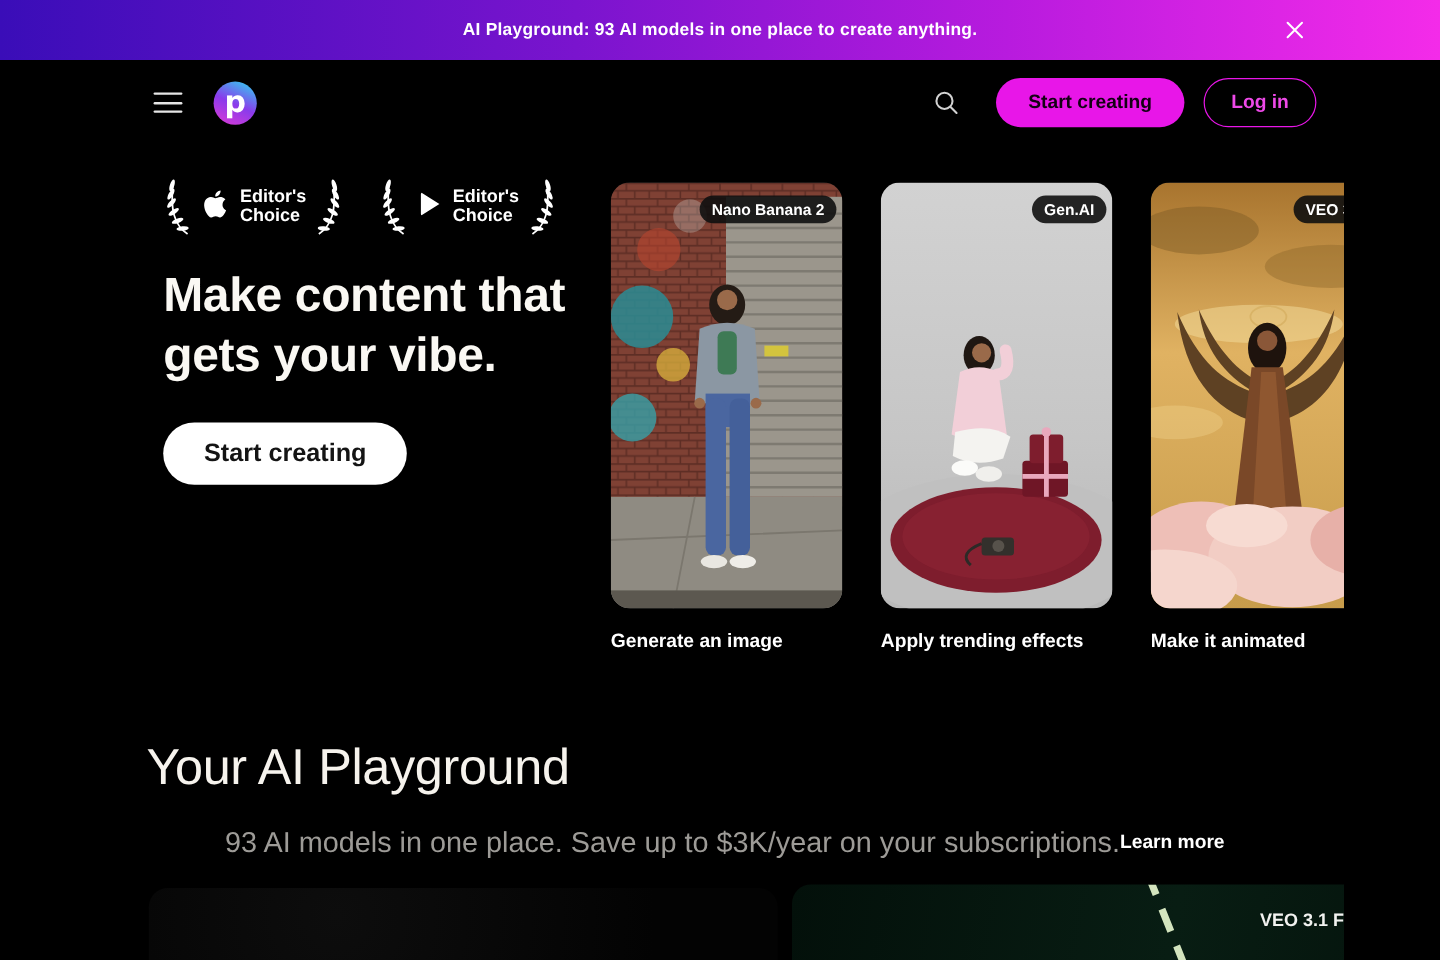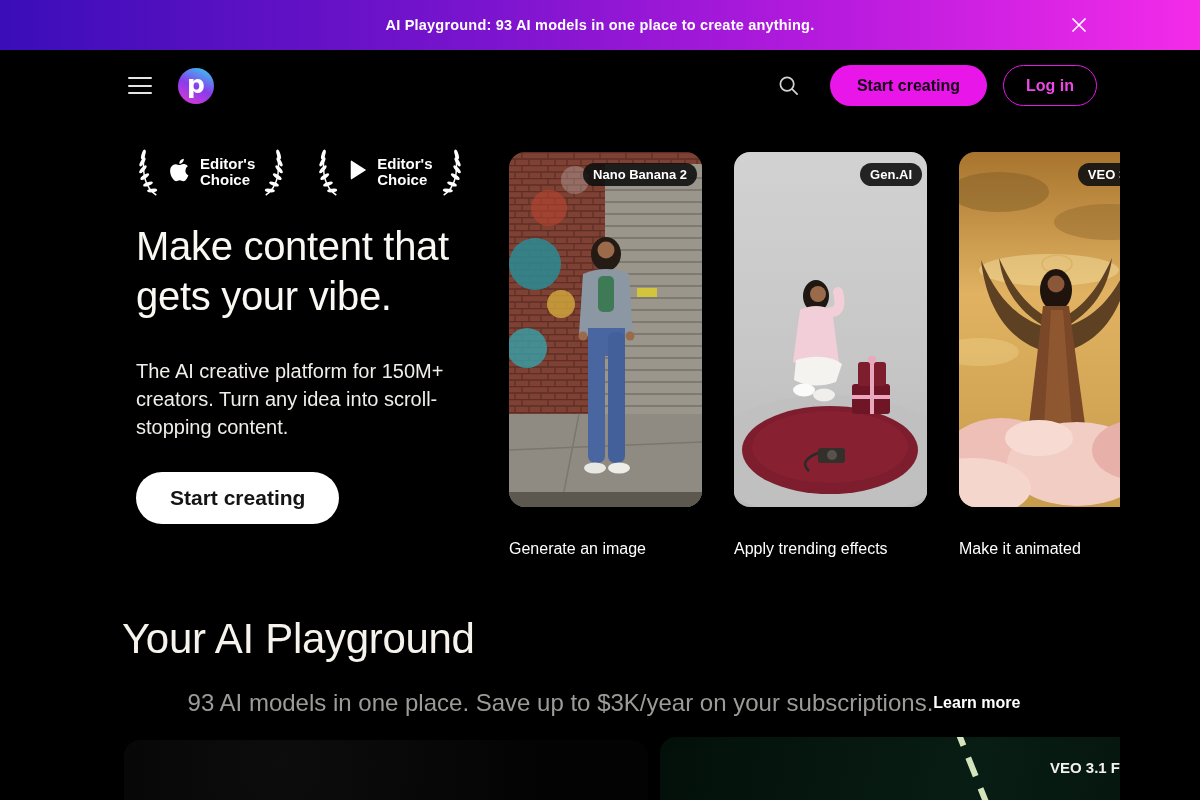--- a/index.html
+++ b/index.html
@@ -35,33 +35,33 @@
   .btn-login { margin-left:16px; height:41px; padding:0 22px; border:1.5px solid #E816E8; border-radius:21px;
     background:transparent; color:#EE49E8; font-size:16px; font-weight:700; cursor:pointer; font-family:"Liberation Sans",sans-serif; }
 
   
   .hero-left { position:absolute; left:136px; top:95px; width:400px; color:#FAF8F3; }
   .badges { display:flex; gap:30px; height:54px; align-items:center; }
   .badge { display:flex; align-items:center; gap:7px; }
   .badge-text { color:#fff; font-size:15px; font-weight:700; line-height:16px; }
   .laurel { display:flex; }
   .laurel.right { transform:scaleX(-1); }
-  .hero-title { margin-top:22px; font-size:40px; line-height:50px; font-weight:400; letter-spacing:-.3px; color:#FAF8F3; }
+  .hero-title { margin-top:22px; font-size:40px; line-height:50px; font-weight:700; letter-spacing:-.3px; color:#FAF8F3; }
   .hero-sub { margin-top:36px; width:352px; font-size:20px; line-height:28px; color:#F0EEE9; }
   .hero-cta { margin-top:31px; height:52px; padding:0 34px; border:none; border-radius:26px; background:#fff;
     color:#141414; font-size:21px; font-weight:700; cursor:pointer; font-family:"Liberation Sans",sans-serif; }
 
   
   .cards { position:absolute; left:509px; top:102px; display:flex; gap:32px; }
   .card-wrap { width:193px; }
   .card { position:relative; width:193px; height:355px; border-radius:16px; overflow:hidden; cursor:pointer; background:#222; }
   .card svg.scene { display:block; width:193px; height:355px; }
   .model-badge { position:absolute; top:11px; right:5px; height:23px; padding:0 10px; border-radius:12px;
     background:rgba(16,16,16,.9); color:#fff; font-size:13px; font-weight:600; display:flex; align-items:center; white-space:nowrap; }
-  .caption { margin-top:33px; color:#fff; font-size:16px; font-weight:400; }
+  .caption { margin-top:19px; color:#fff; font-size:16px; font-weight:700; }
 
   
   .playground { position:absolute; left:122px; top:565px; width:964px; }
   .pg-title { font-size:42px; line-height:48px; font-weight:500; color:#F6F3ED; letter-spacing:-.3px; }
   .pg-row { margin-top:26px; display:flex; align-items:center; justify-content:center; }
   .pg-sub { font-size:24px; color:#9D9B97; font-weight:500; }
   .pg-link { font-size:16px; color:#fff; font-weight:600; cursor:pointer; }
 
   
   .videos { position:absolute; left:124px; top:687px; height:120px; }
@@ -177,21 +177,20 @@
               <ellipse cx="17.5" cy="47" rx="5.5" ry="2" transform="rotate(-6 17.5 47)"></ellipse>
             </svg>
           </span>
         </div>
       </div>
 
       <h1 class="hero-title">
         <div>Make content that</div>
         <div>gets your vibe.</div>
       </h1>
-      <p class="hero-sub">The AI creative platform for 150M+ creators. Turn any idea into scroll-stopping content.</p>
       <button class="hero-cta">Start creating</button>
     </div>
 
     <div class="cards">
 
       <div class="card-wrap">
         <div class="card">
           <svg class="scene" viewBox="0 0 193 355" preserveAspectRatio="none">
             <defs>
               <pattern id="brick" width="26" height="13" patternUnits="userSpaceOnUse">

